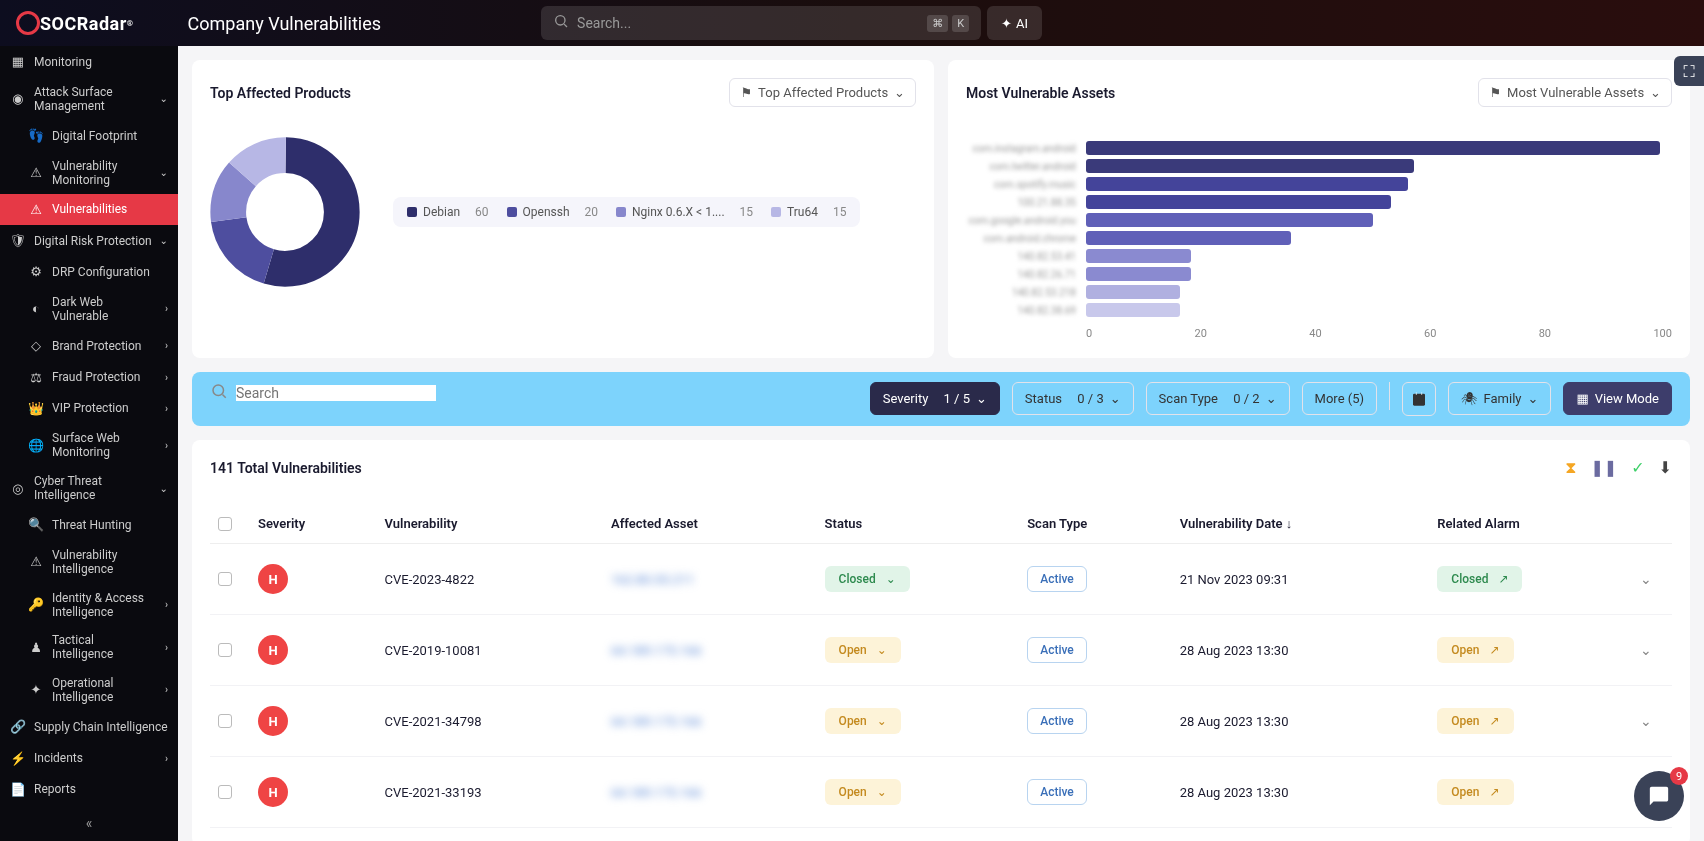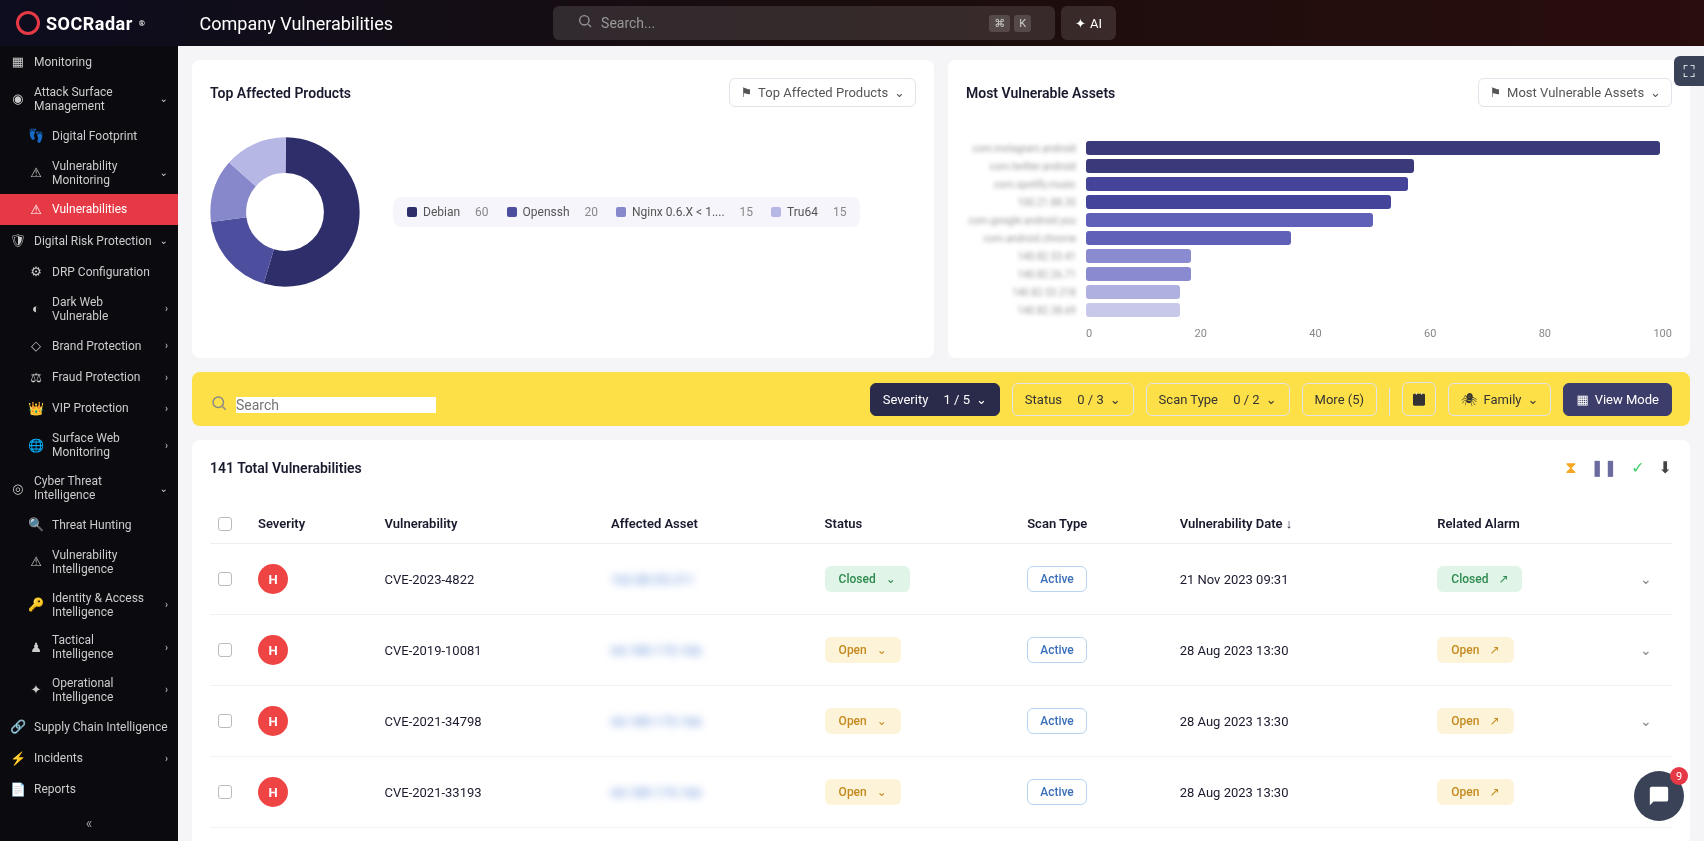--- a/index.html
+++ b/index.html
@@ -1,25 +1,25 @@
 <!DOCTYPE html>
 <html><head>
 <meta charset="utf-8">
 <style>
 *{margin:0;padding:0;box-sizing:border-box;font-family:-apple-system,BlinkMacSystemFont,"Segoe UI",Roboto,sans-serif}
 body{background:#f5f5f7;color:#1a1a2e;overflow:hidden}
 .app{display:flex;height:100vh;width:100vw}
 
 
 .header{position:fixed;top:0;left:0;right:0;height:46px;background:linear-gradient(90deg,#0d0d1f 0%,#1a0d0d 50%,#2a0d0d 100%);display:flex;align-items:center;padding:0 16px;z-index:100}
-.logo{display:flex;align-items:center;gap:6px;color:#fff;font-weight:700;font-size:18px;letter-spacing:0.5px}
+.logo{display:flex;align-items:center;color:#fff;font-weight:700;font-size:18px;letter-spacing:0.5px}
 .logo-icon{width:24px;height:24px;border:3px solid #e63946;border-radius:50%;position:relative}
 .logo-sup{font-size:8px;vertical-align:super}
 .page-title{color:#fff;font-size:18px;font-weight:400;margin-left:54px}
-.search-bar{margin-left:160px;display:flex;align-items:center;background:rgba(255,255,255,0.12);border-radius:6px;height:34px;padding:0 24px;width:502px}
+.search-bar{margin-left:160px;display:flex;align-items:center;background:rgba(255,255,255,0.12);border-radius:6px;height:34px;padding:0 12px;width:440px}
 .search-bar input{background:transparent;border:none;outline:none;color:#ccc;font-size:14px;flex:1;margin-left:8px}
 .search-bar input::placeholder{color:#999}
 .kbd{background:rgba(255,255,255,0.15);border-radius:3px;padding:2px 5px;font-size:11px;color:#ccc;margin-left:4px}
 .ai-btn{display:flex;align-items:center;gap:4px;background:rgba(255,255,255,0.12);border-radius:6px;height:34px;padding:0 14px;margin-left:6px;color:#fff;font-size:13px;cursor:pointer}
 .header-right{margin-left:auto;display:flex;align-items:center;gap:16px}
 .org-sel{display:flex;align-items:center;gap:8px;filter:blur(3px);color:#ccc;font-size:13px}
 .org-sel .box{width:24px;height:24px;background:#666;border-radius:4px}
 .trial{color:#3dd068;font-size:13px;font-weight:500;filter:blur(3px)}
 .bell{position:relative;color:#ccc;font-size:18px}
 .bell .badge{position:absolute;top:-6px;right:-6px;background:#e63946;color:#fff;font-size:9px;padding:1px 4px;border-radius:7px}
@@ -53,21 +53,21 @@
 
 
 .bars-area{display:flex;flex-direction:column;gap:4px;padding:4px 0}
 .bar-row{display:flex;align-items:center;gap:10px}
 .bar-label{width:110px;text-align:right;font-size:10px;color:#999;filter:blur(2px);white-space:nowrap}
 .bar-track{flex:1;height:14px;position:relative}
 .bar-fill{height:100%;border-radius:3px}
 .axis{display:flex;justify-content:space-between;margin-left:120px;font-size:11px;color:#888;margin-top:6px}
 
 
-.filter-row{background:#fde047;border-radius:8px;padding:10px 18px;display:flex;align-items:flex-end;gap:12px;margin-bottom:14px}
+.filter-row{background:#7dd3fc;border-radius:8px;padding:10px 18px;display:flex;align-items:flex-start;gap:12px;margin-bottom:14px}
 .search2{display:flex;align-items:center;gap:8px;flex:1}
 .search2 input{border:none;outline:none;font-size:14px;color:#333;width:200px}
 .pill{border:1px solid #e2e2ea;border-radius:6px;padding:8px 12px;font-size:13px;color:#333;display:flex;align-items:center;gap:6px;cursor:pointer}
 .pill.dark{background:#2a2a4a;color:#fff;border-color:#2a2a4a}
 .pill.dark2{background:#3d3d6b;color:#fff;border-color:#3d3d6b}
 .divider-v{width:1px;height:28px;background:#e2e2ea}
 
 
 .table-card{background:#fff;border-radius:8px;padding:18px}
 .table-head{display:flex;align-items:center;justify-content:space-between;margin-bottom:27px}

